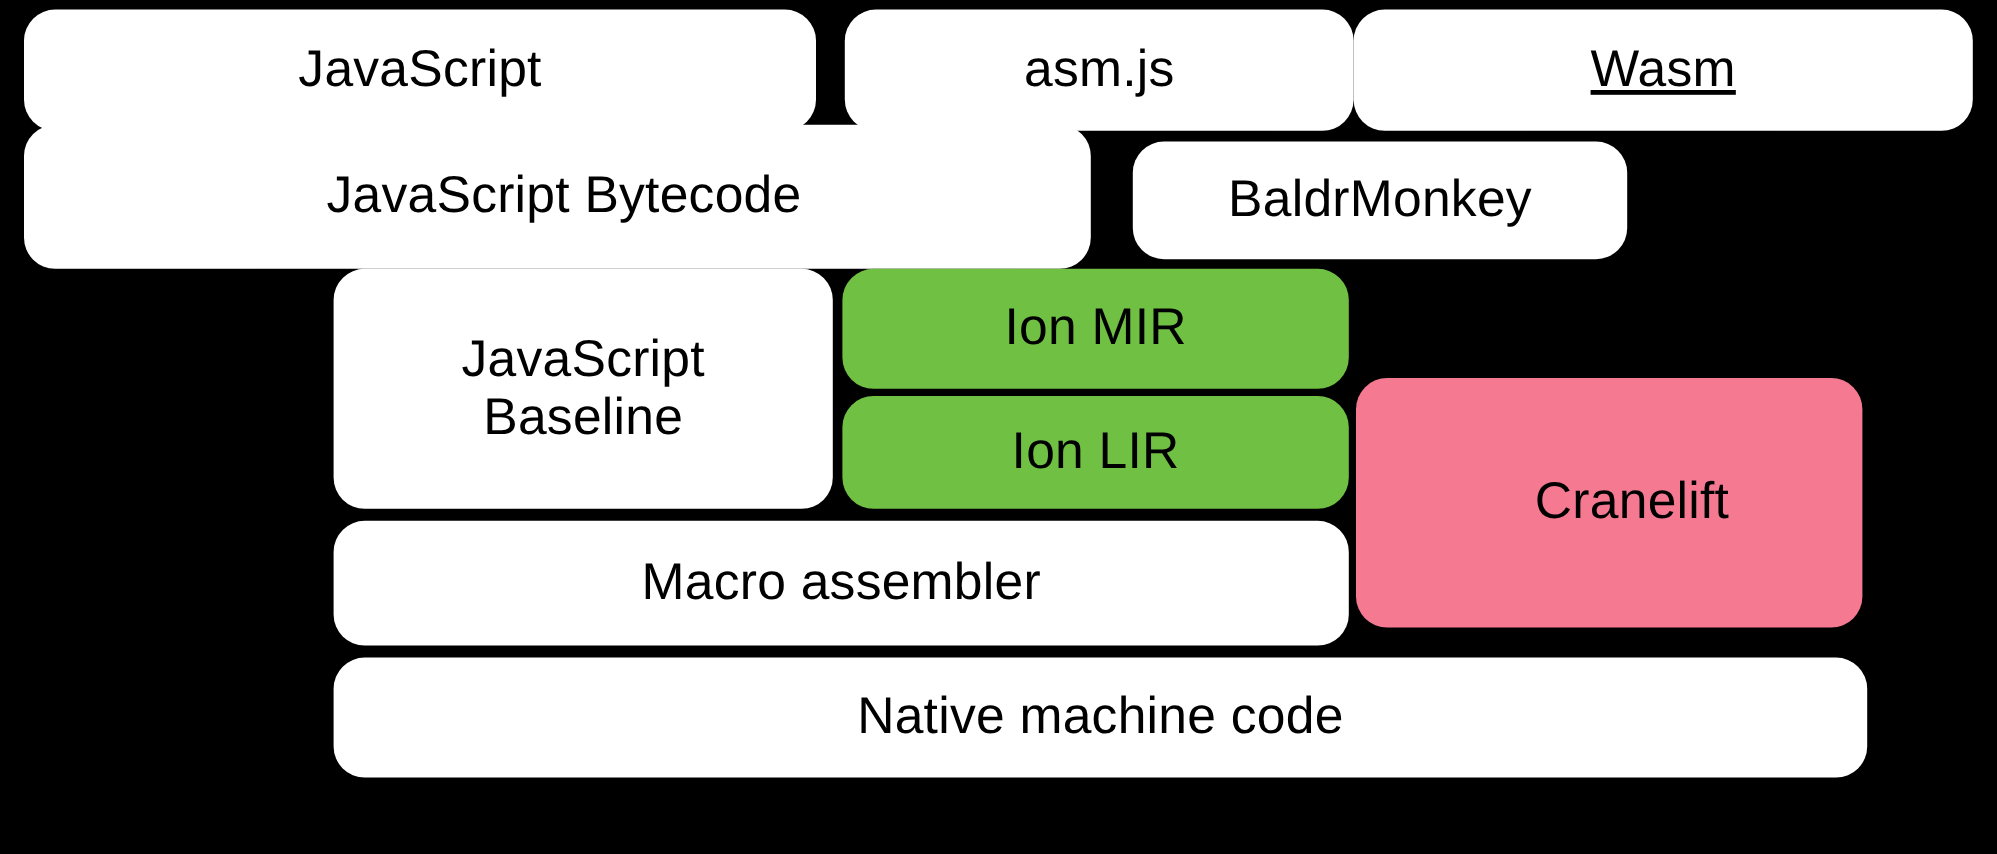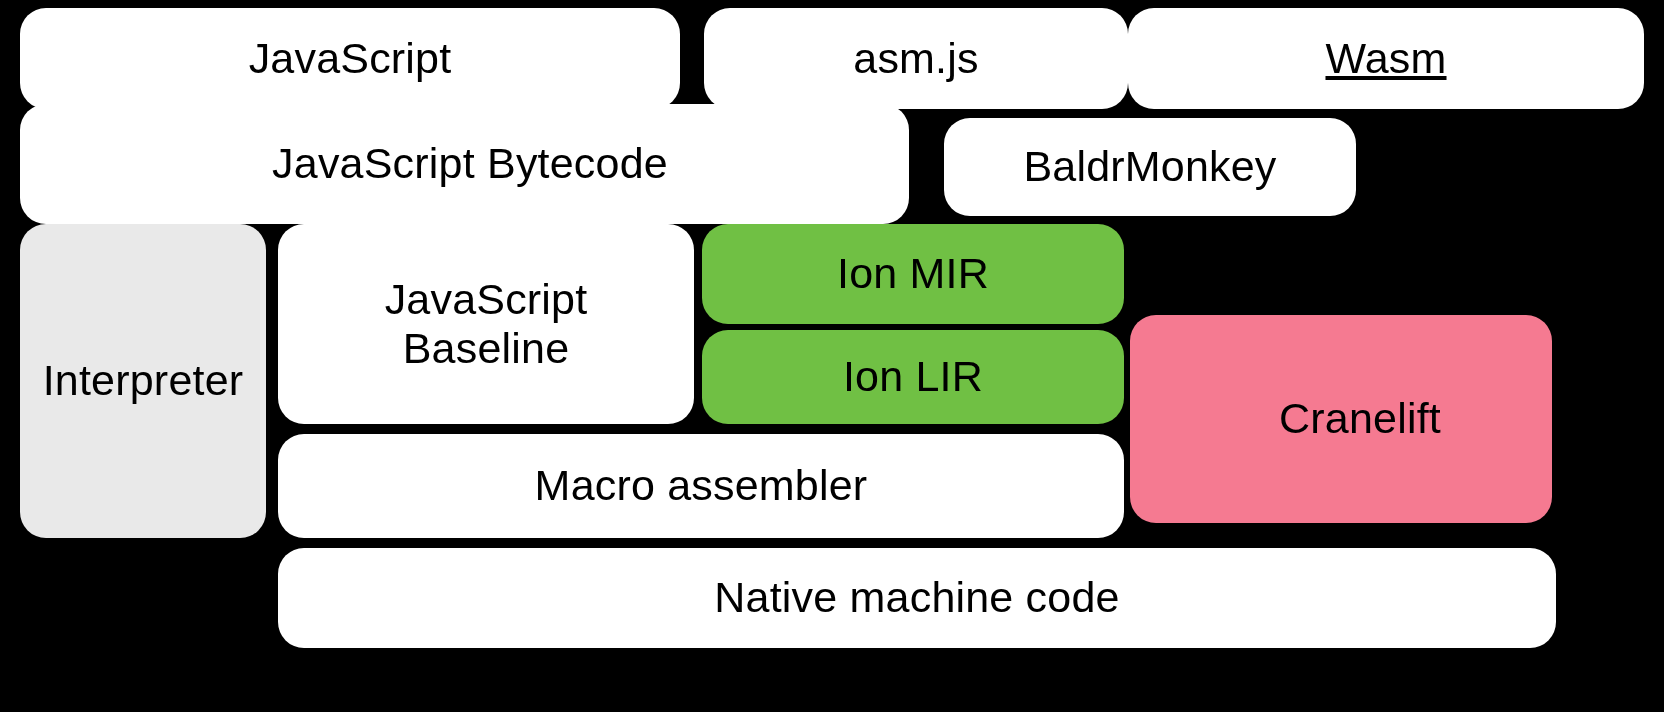--- a/index.html
+++ b/index.html
@@ -71,21 +71,20 @@
   <div class="node white" id="node-javascript">JavaScript</div>
 
   <div class="node white" id="node-asmjs">asm.js</div>
 
   <div class="node white" id="node-wasm">Wasm</div>
 
   <div class="node white" id="node-js-bytecode">JavaScript Bytecode</div>
 
   <div class="node white" id="node-baldrmonkey">BaldrMonkey</div>
 
-  <div class="node grey" id="node-interpreter">Interpreter</div>
 
   <div class="node white" id="node-js-baseline">JavaScript
 Baseline</div>
 
   <div class="node green" id="node-ion-mir">Ion MIR</div>
 
   <div class="node green" id="node-ion-lir">Ion LIR</div>
 
   <div class="node pink" id="node-cranelift">Cranelift</div>
 

